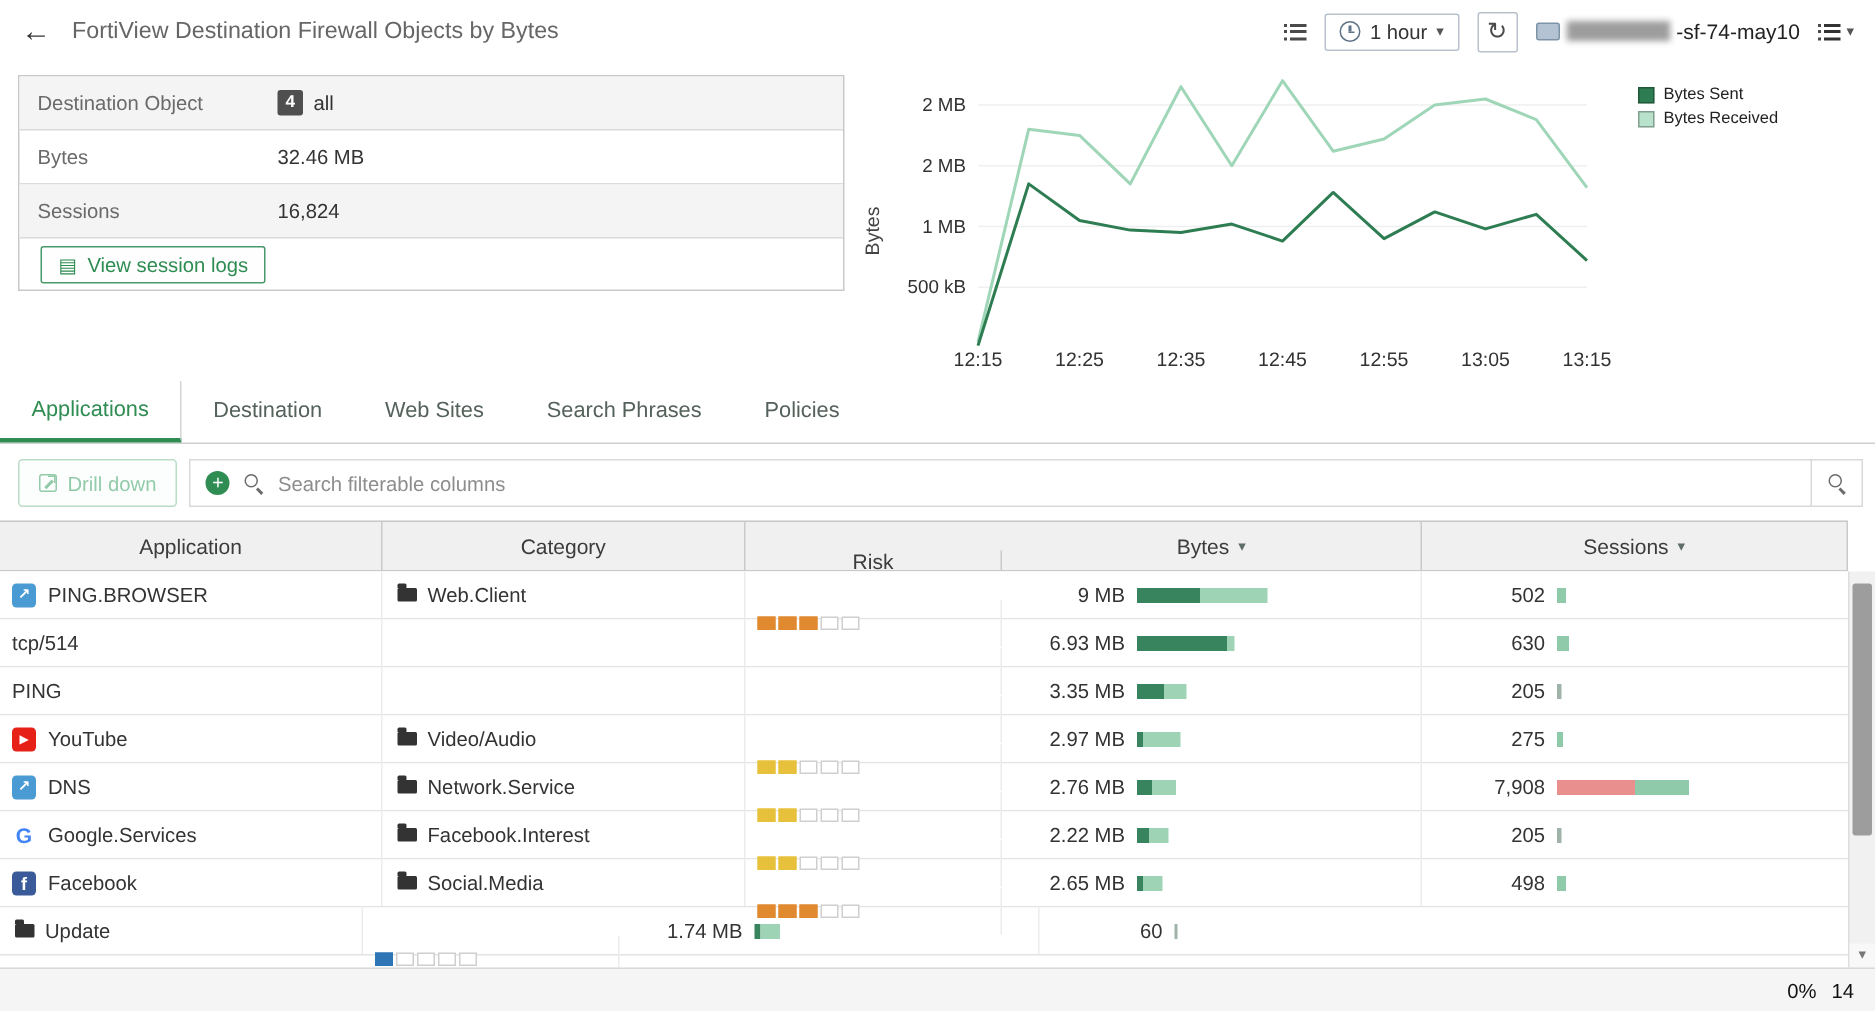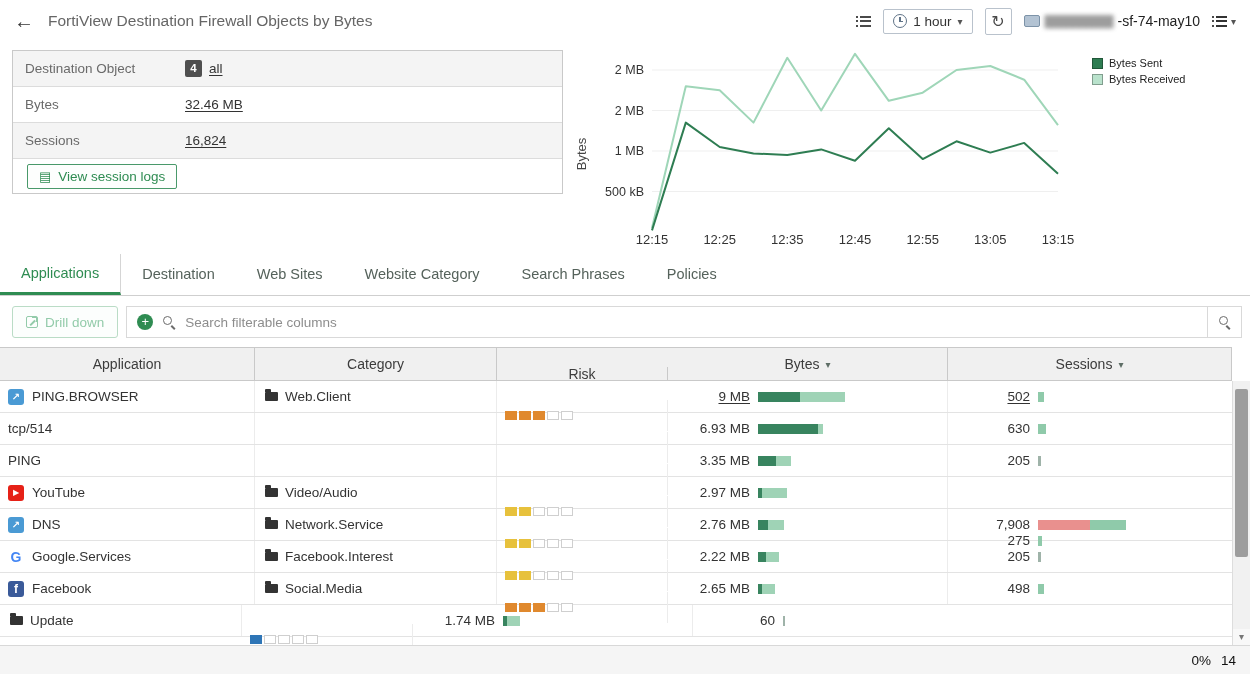--- a/index.html
+++ b/index.html
@@ -28,21 +28,21 @@
   .blur{filter:blur(2px);color:#8c8c8c;opacity:.85;font-size:11px;letter-spacing:-1px;}
   .menu-wrap{display:flex;align-items:center;gap:4px;cursor:pointer;}
   
   .summary{position:absolute;top:50px;left:12px;width:551px;border:1px solid #c9c9c9;background:#fff;}
   .srow{display:flex;align-items:center;height:36px;border-bottom:1px solid #dcdcdc;}
   .srow:last-child{border-bottom:none;}
   .srow.gray{background:#f4f4f4;}
   .slabel{width:172px;padding-left:12px;color:#6a6a6a;}
   .svalue{display:flex;align-items:center;gap:7px;color:#333;}
   .badge{display:inline-block;min-width:17px;height:17px;background:#4f4f4f;color:#fff;border-radius:2px;text-align:center;line-height:17px;font-size:11.5px;font-weight:bold;padding:0 2px;}
-  .u{text-decoration:underline;text-underline-offset:2px;cursor:pointer;}
+  .u{text-underline-offset:2px;cursor:pointer;}
   .btnrow{height:34px;padding-left:14px;}
   .vsl-btn{display:inline-flex;align-items:center;gap:7px;border:1px solid #49996a;background:#fdfefd;color:#2f8c52;font-size:13.5px;padding:4px 11px;border-radius:2px;cursor:pointer;font-family:inherit;}
   .grid-icon{font-size:13px;line-height:1;}
   
   .chart-wrap{position:absolute;top:44px;left:572px;width:678px;height:208px;}
   .legend{position:absolute;left:520px;top:13px;display:flex;flex-direction:column;gap:4px;}
   .legend-item{display:flex;align-items:center;gap:6px;font-size:11px;color:#222;}
   .swatch{width:11px;height:11px;display:inline-block;border:1px solid rgba(0,0,0,.3);}
   
   .tabs{position:absolute;top:254px;left:0;right:0;height:42px;display:flex;border-bottom:1px solid #cfcfcf;background:#fff;}
@@ -187,21 +187,20 @@
         <span class="swatch" style="background: rgb(185, 226, 204);"></span>
         <span>Bytes Received</span>
       </div>
     </div>
 </div>
 
 <div class="tabs">
     <div class="tab active">Applications</div>
     <div class="tab">Destination</div>
     <div class="tab">Web Sites</div>
-    <div class="tab">Website Category</div>
     <div class="tab">Search Phrases</div>
     <div class="tab">Policies</div>
   </div>
 
 <div class="toolbar">
   <button class="drill">
     <span class="drill-icon"></span>
     <span>Drill down</span>
   </button>
   <div class="searchbox">
@@ -321,21 +320,21 @@
           <span class="risk-block"></span>
           <span class="risk-block"></span>
         </div>
         <div class="td w-bytes">
           <span class="num">2.97 MB</span>
           <span class="hbar">
             <span style="width: 4px; background: rgb(56, 132, 95);"></span>
             <span style="width: 25px; background: rgb(159, 211, 182);"></span>
           </span>
         </div>
-        <div class="td w-sess" style="border-right: none; margin-top: 48px;">
+        <div class="td w-sess" style="border-right: none;">
           <span class="num">275</span>
           <span class="hbar">
             <span style="width: 4px; background: rgb(143, 202, 170);"></span>
           </span>
         </div>
       </div>
       <div class="tr">
         <div class="td w-app">
           <span class="app-icon ic-app">↗</span>
           <span>DNS</span>

